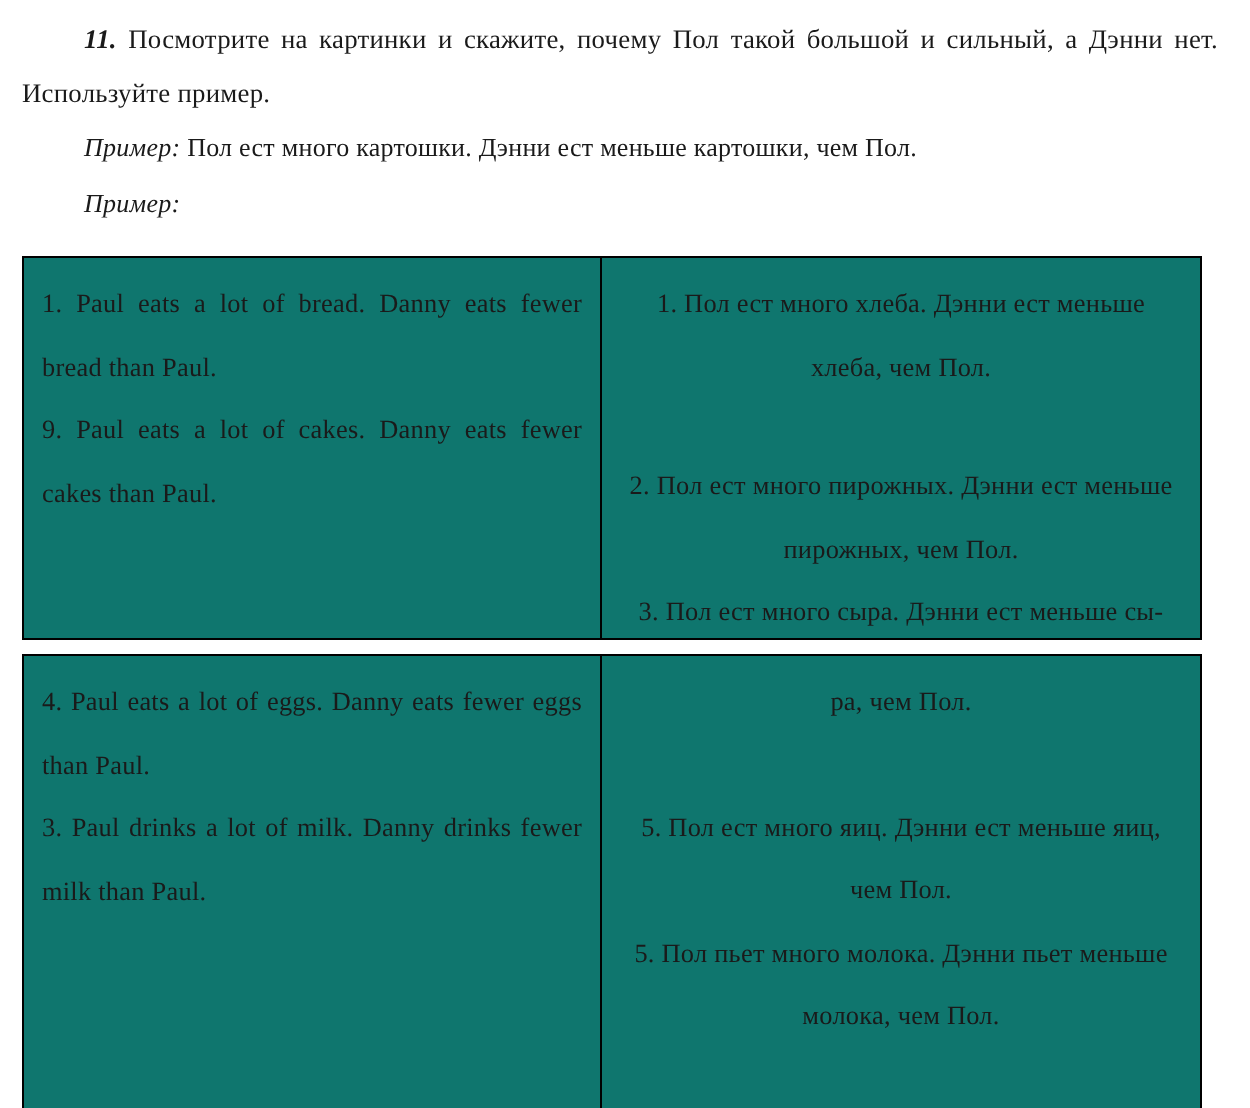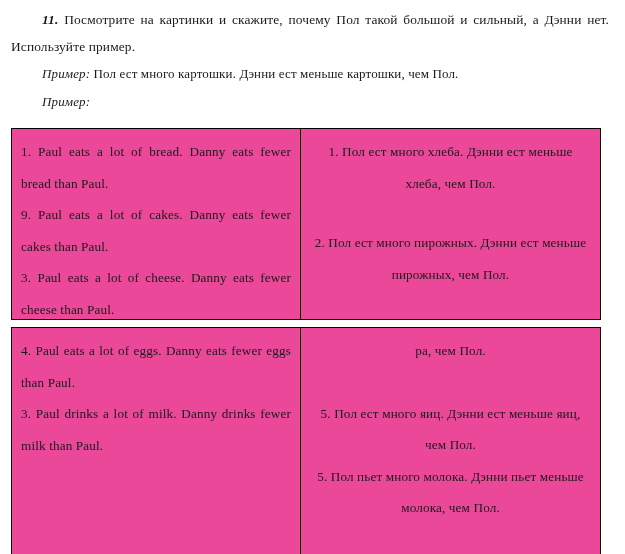--- a/index.html
+++ b/index.html
@@ -58,21 +58,21 @@
 
   .example-line.second {
     margin-top: 1px;
   }
 
   
   .tbl {
     position: absolute;
     border: 1.4px solid #000;
     box-sizing: border-box;
-    background: #ec4899;
+    background: #0f766e;
   }
   .tbl-1 {
     left: 11px;
     top: 128px;
     width: 590px;
     height: 192px;
   }
   .tbl-2 {
     left: 11px;
     top: 327px;
@@ -129,26 +129,26 @@
     <p class="example-line"><span class="ex-label">Пример:</span><span> Пол ест много картошки. Дэнни ест меньше картошки, чем Пол.</span></p>
 
     <p class="example-line second"><span class="ex-label">Пример:</span></p>
   </div>
 
   <div class="tbl tbl-1">
     <div class="tbl-inner">
       <div class="col col-left">
         <p class="sentence">1. Paul eats a lot of bread. Danny eats fewer bread than Paul.</p>
         <p class="sentence">9. Paul eats a lot of cakes. Danny eats fewer cakes than Paul.</p>
-        <p class="sentence">3. Paul eats a lot of cheese. Danny eats fewer cheese than Paul.</p>
       </div>
       <div class="col col-right">
         <p class="sentence">1. Пол ест много хлеба. Дэнни ест меньше хлеба, чем Пол.</p>
         <div class="gap-sm"></div>
         <p class="sentence">2. Пол ест много пирожных. Дэнни ест меньше пирожных, чем Пол.</p>
+        <p class="sentence">3. Пол ест много сыра. Дэнни ест меньше сы-</p>
       </div>
     </div>
   </div>
 
   <div class="tbl tbl-2">
     <div class="tbl-inner">
       <div class="col col-left">
         <p class="sentence">4. Paul eats a lot of eggs. Danny eats fewer eggs than Paul.</p>
         <p class="sentence">3. Paul drinks a lot of milk. Danny drinks fewer milk than Paul.</p>
       </div>

